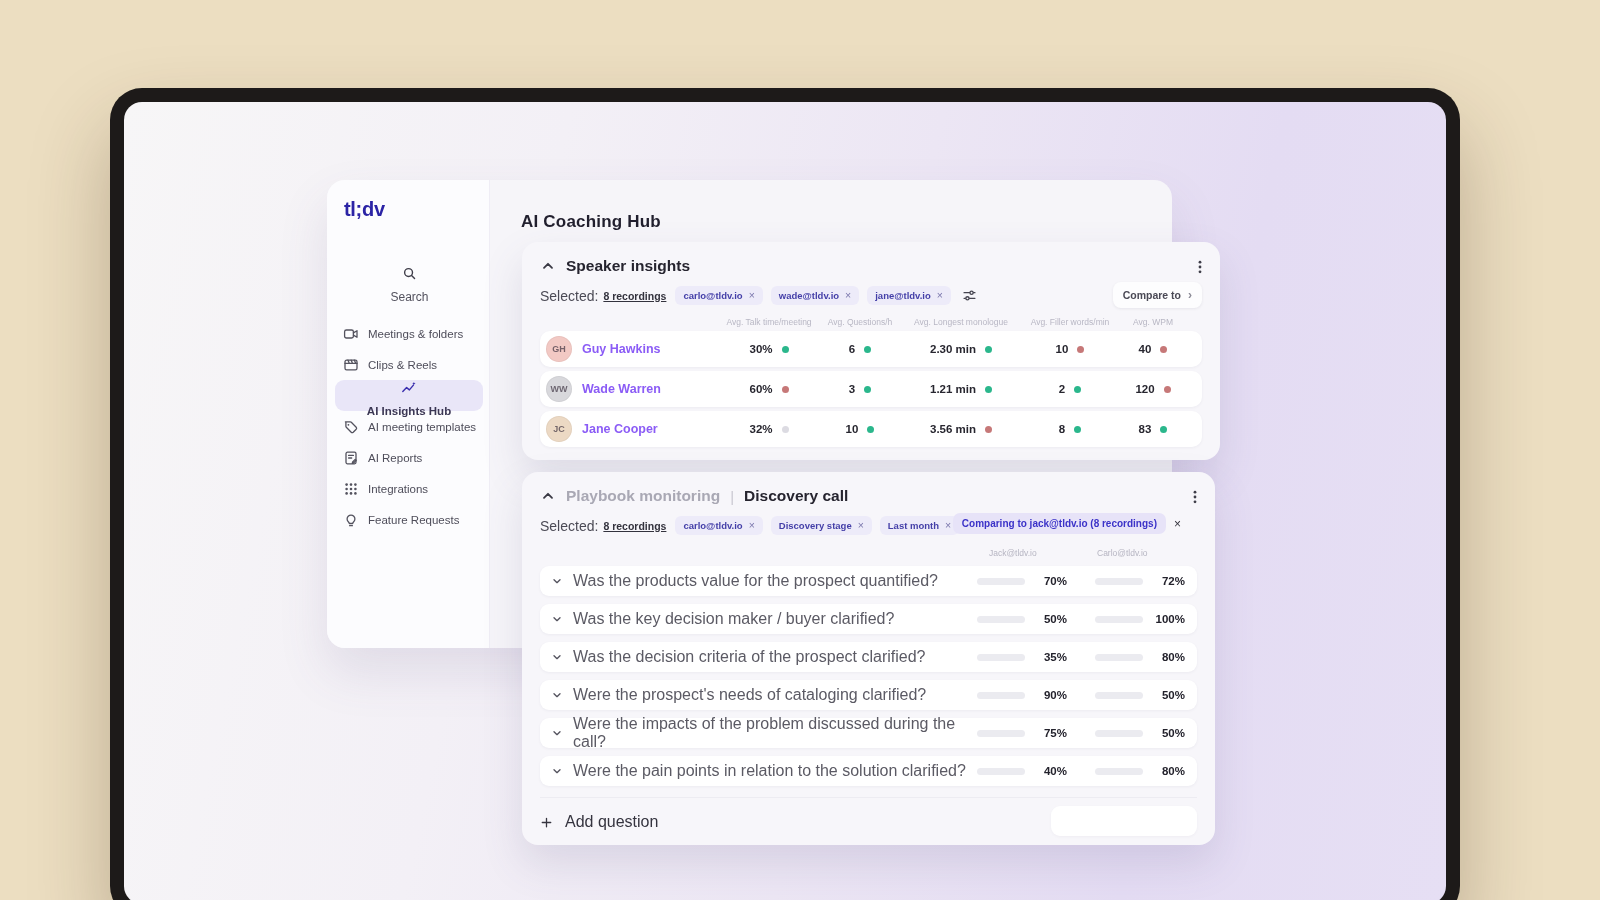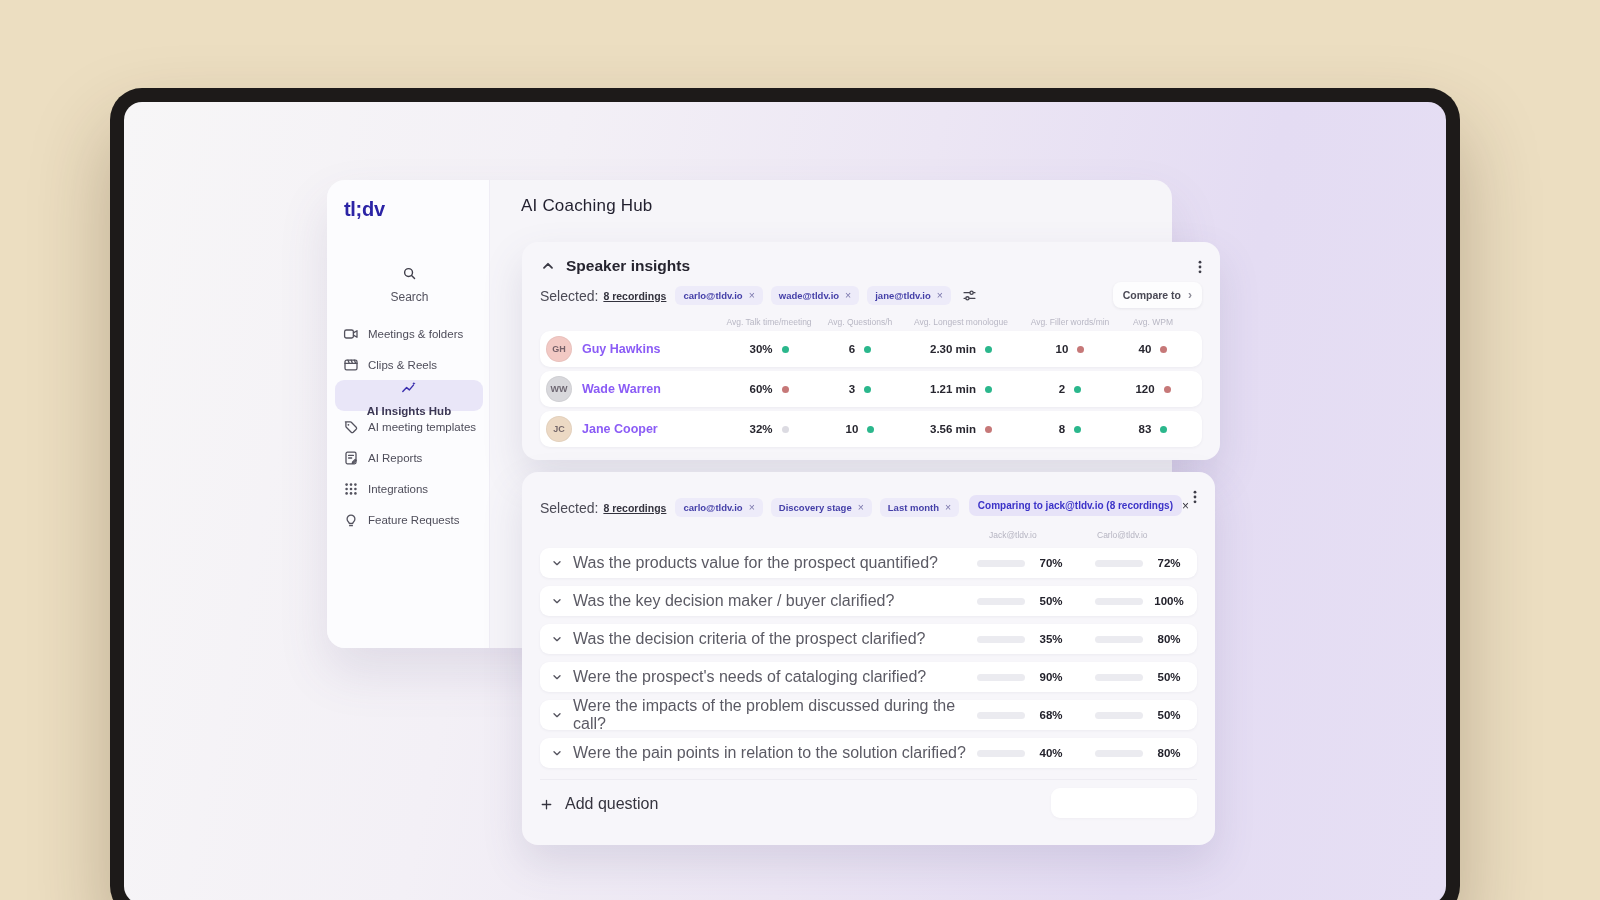--- a/index.html
+++ b/index.html
@@ -9,21 +9,21 @@
   
   .laptop { position:absolute; left:110px; top:88px; width:1350px; height:830px;
     background:#1d1a19; border-radius:32px; padding:14px;
     box-shadow:0 40px 80px rgba(60,40,20,.28); }
   .screen { position:relative; width:100%; height:100%; border-radius:18px; overflow:hidden;
     background:linear-gradient(102deg,#f7f6f7 0%,#f3f0f6 30%,#ece6f4 55%,#e4dcf3 78%,#e6dff4 100%); }
 
   
   .app-window { position:absolute; left:203px; top:78px; width:845px; height:468px;
     background:#f6f5f9; border-radius:18px; box-shadow:0 24px 50px rgba(90,80,130,.13); }
-  .page-title { position:absolute; left:194px; top:16px; font-size:17px; font-weight:400; color:#211f2e; letter-spacing:.2px; }
+  .page-title { position:absolute; left:194px; top:32px; font-size:17px; font-weight:700; color:#211f2e; letter-spacing:.2px; }
 
   
   .sidebar { position:absolute; left:0; top:0; width:163px; height:100%;
     background:#fcfcfe; border-right:1px solid #efedf5; border-radius:18px 0 0 18px; }
   .logo { position:absolute; left:17px; top:18px; font-size:20px; font-weight:800; color:#2b23a5; letter-spacing:-.3px; }
   .sidebar-search { position:absolute; left:15px; top:86px; right:12px; display:flex; align-items:center; gap:9px;
     color:#53525e; font-size:12px; cursor:pointer;flex-direction:column; }
   .sidebar-search svg { width:15px; height:15px; }
   .nav { position:absolute; left:8px; right:6px; top:138px; list-style:none; }
   .nav-item { height:31px; display:flex; align-items:center; gap:9px; padding:0 8px; border-radius:9px;
@@ -67,36 +67,36 @@
   .who .nm { font-size:12.5px; font-weight:600; color:#8b5cf6; }
   .metric { display:flex; align-items:center; justify-content:center; gap:9px; }
   .metric .v { font-size:11.5px; font-weight:700; color:#27262f; }
   .dot { width:7px; height:7px; border-radius:50%; }
   .dot.green { background:#2bb78c; }
   .dot.red { background:#c67878; }
   .dot.neutral { background:#dcdbe2; }
 
   
   .panel-playbook { left:398px; top:370px; width:693px; height:373px; }
-  .comparing-wrap { position:absolute; right:8px; top:-3px; display:flex; align-items:center; }
+  .comparing-wrap { position:absolute; right:16px; top:-3px; display:flex; align-items:center; gap:8px; }
   .comparing-pill { background:#e7e3f8; color:#3b32c8; font-size:10px; font-weight:700; padding:5px 9px; border-radius:7px; }
   .comparing-x { color:#35343e; font-size:12px; cursor:pointer; }
   .pb-cols { margin-top:13px; display:flex; justify-content:flex-end; gap:14px; padding-right:8px; }
   .pb-cols span { width:94px; font-size:8.5px; color:#b6b5c2; padding-left:2px; }
   .pb-row { height:30px; margin-top:8px; background:#fff; border-radius:9px; display:flex; align-items:center;
     gap:10px; padding:0 8px 0 11px; box-shadow:0 1px 3px rgba(40,35,70,.05); cursor:pointer; }
   .pb-row .chev-d { width:12px; height:12px; color:#55545f; flex:0 0 12px; cursor:pointer; display:flex; }
   .pb-row .q { flex:1; font-size:16px; color:#5b5a64; }
   .bar-group { width:94px; flex:0 0 94px; display:flex; align-items:center; gap:10px; }
   .bar-group + .bar-group { margin-left:14px; }
   .track { width:48px; height:7px; border-radius:4px; background:#ebebf0; overflow:hidden; }
   .fill { height:100%; border-radius:4px; }
   .fill.green { background:#26b78e; }
   .fill.salmon { background:#f0a295; }
-  .pct { width:32px; text-align:center; font-size:11.5px; font-weight:700; color:#23222c; }
+  .pct { width:32px; text-align:right; font-size:11.5px; font-weight:700; color:#23222c; }
   .pb-footer { margin-top:11px; border-top:1px solid #edecf2; padding-top:9px; height:40px;
     display:flex; align-items:center; gap:12px; position:relative; }
   .add-q { display:flex; align-items:center; gap:12px; cursor:pointer; }
   .add-q .plus { width:13px; height:13px; color:#35343f; display:flex; }
   .add-q .lbl { font-size:16px; font-weight:400; color:#35343f; }
   .slot { position:absolute; right:0; top:8px; width:146px; height:30px; background:#fff; border-radius:9px;
     box-shadow:0 1px 3px rgba(40,35,70,.04); }
 </style>
 </head>
 <body>
@@ -339,20 +339,30 @@
             </span>
             <span class="metric">
               <span class="v">83</span>
               <span class="dot green"></span>
             </span>
           </div>
         </div>
     </div>
 
     <div class="panel panel-playbook">
+      <div class="panel-head">
+        <span class="caret-btn">
+          <svg viewBox="0 0 16 16" fill="none" stroke="currentColor" stroke-width="1.8" stroke-linecap="round" stroke-linejoin="round">
+              <path d="M4 9.8L8 5.8l4 4"></path>
+            </svg>
+        </span>
+        <span class="panel-title-muted">Playbook monitoring</span>
+        <span class="title-pipe">|</span>
+        <span class="panel-title">Discovery call</span>
+      </div>
       <span class="kebab">
         <svg viewBox="0 0 14 16" fill="currentColor">
             <circle cx="7" cy="3.2" r="1.4"></circle>
             <circle cx="7" cy="8" r="1.4"></circle>
             <circle cx="7" cy="12.8" r="1.4"></circle>
           </svg>
       </span>
 
       <div class="filter-row">
         <span class="sel-label">Selected:</span>
@@ -464,21 +474,21 @@
 
           <div class="pb-row">
             <span class="chev-d">
               <svg viewBox="0 0 16 16" fill="none" stroke="currentColor" stroke-width="1.8" stroke-linecap="round" stroke-linejoin="round">
                 <path d="M4 6.2l4 4 4-4"></path>
               </svg>
             </span>
             <span class="q">Were the impacts of the problem discussed during the call?</span>
             <span class="bar-group">
               <span class="track"><span class="fill green" style="width: 75%;"></span></span>
-              <span class="pct">68%</span>
+              <span class="pct">75%</span>
             </span>
             <span class="bar-group">
               <span class="track"><span class="fill salmon" style="width: 50%;"></span></span>
               <span class="pct">50%</span>
             </span>
           </div>
 
           <div class="pb-row">
             <span class="chev-d">
               <svg viewBox="0 0 16 16" fill="none" stroke="currentColor" stroke-width="1.8" stroke-linecap="round" stroke-linejoin="round">

